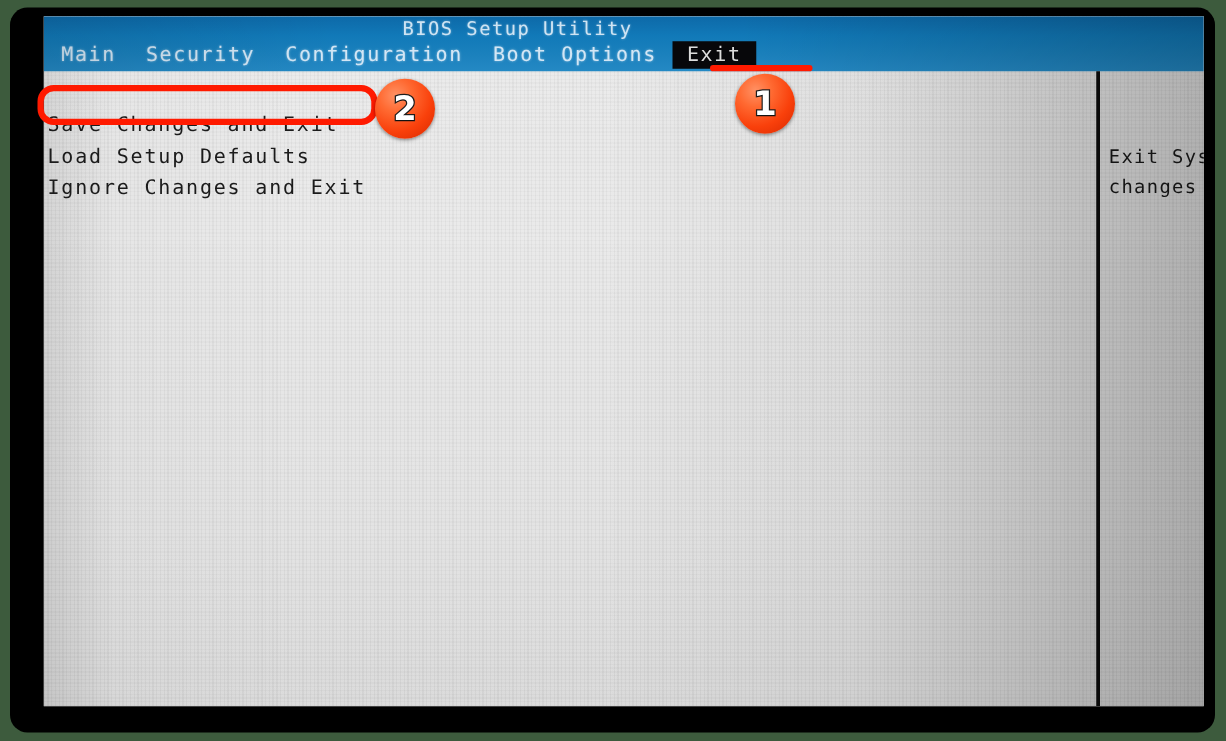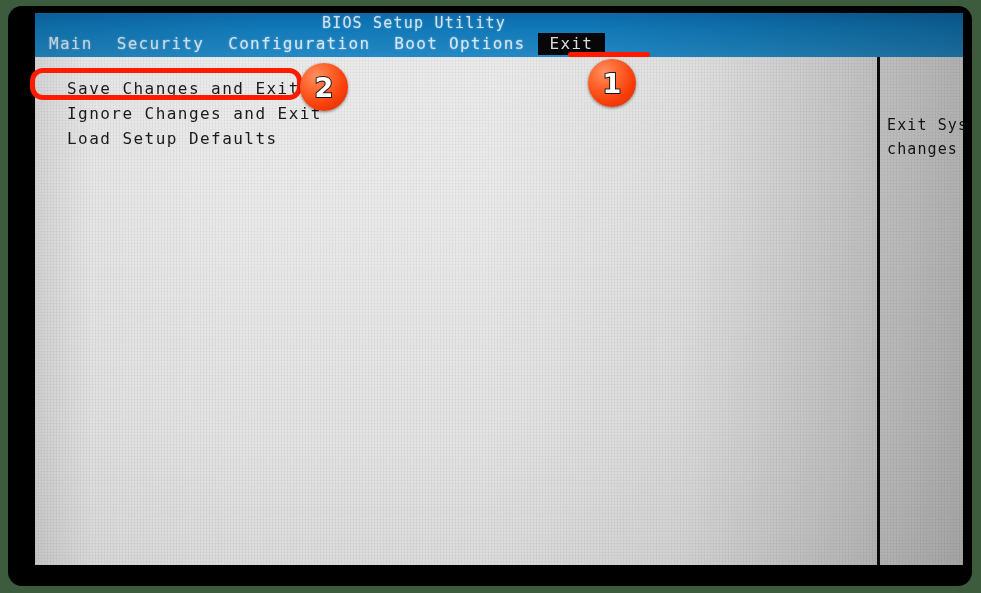--- a/index.html
+++ b/index.html
@@ -138,23 +138,22 @@
     left: 842px;
     top: 0;
     width: 3px;
     height: 100%;
     background: #0a0a0a;
   }
 
   .menu-list {
     position: absolute;
     left: 0;
-    top: 19px;
+    top: 30px;
     width: 300px;
-    margin-left: 29px;
   }
   .menu-item {
     font-size: 16px;
     letter-spacing: 1.45px;
     color: #1b1b1b;
     line-height: 25px;
     height: 25px;
     padding-left: 3px;
     white-space: nowrap;
   }
@@ -233,22 +232,22 @@
     </div>
 
     <div class="main-area">
 
       <div class="divider"></div>
 
       <div class="menu-list">
         <div class="menu-item">
           <span class="selected">Save Changes and Exit</span>
         </div>
+        <div class="menu-item">Load Setup Defaults</div>
         <div class="menu-item">Ignore Changes and Exit</div>
-        <div class="menu-item">Load Setup Defaults</div>
       </div>
 
       <div class="help-panel">
         <div>Exit Sys</div>
         <div>changes</div>
       </div>
 
     </div>
   </div>
 

